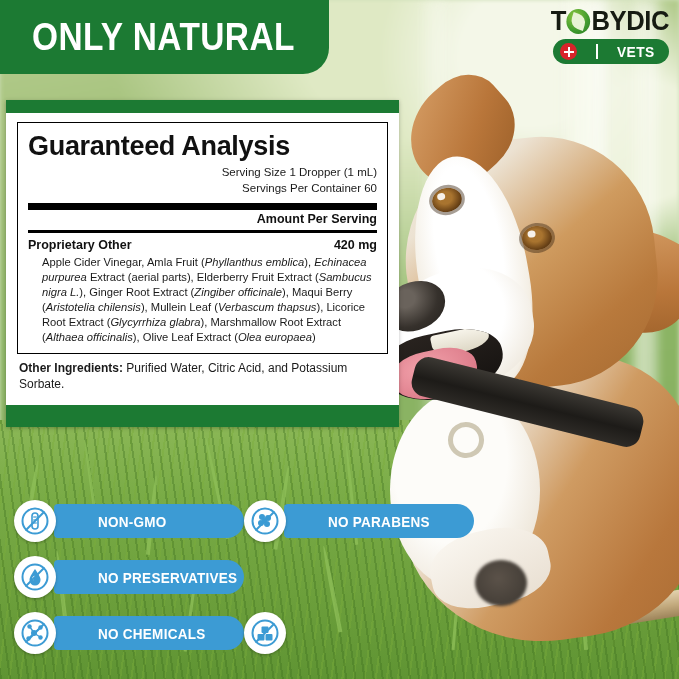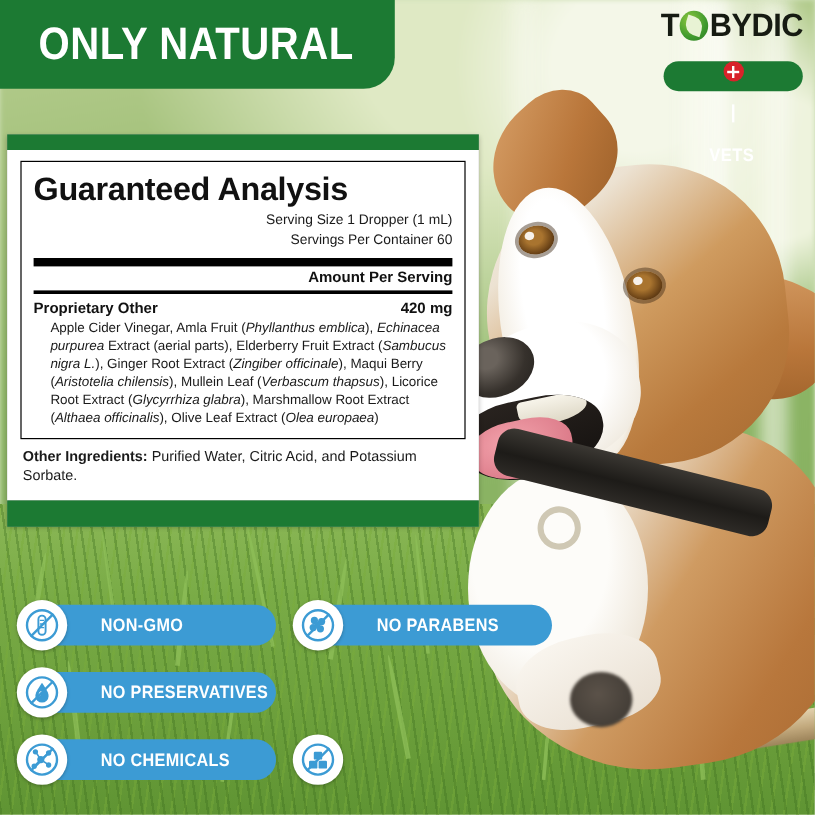--- a/index.html
+++ b/index.html
@@ -157,43 +157,43 @@
   .logo-o{
     display:inline-block;width:25px;height:25px;border-radius:50%;
     background:radial-gradient(circle at 35% 30%,#8cc63f,#3f9a2e 60%,#2c7a22);
     position:relative;margin:0 1px;vertical-align:middle;
   }
   .logo-o::after{
     content:"";position:absolute;left:5px;top:5px;width:15px;height:15px;
     background:#e8f3d4;border-radius:0 60% 0 60%;transform:rotate(18deg);
   }
   .vets-badge{
-    margin-top:16px;margin-left:auto;width:116px;height:25px;
+    margin-top:4px;margin-left:auto;width:116px;height:25px;
     background:#1c7a33;border-radius:13px;
-    display:flex;align-items:center;gap:19px;padding:0 7px;box-sizing:border-box;flex-direction:column;
+    display:flex;align-items:center;gap:19px;padding:0 7px;box-sizing:border-box;
   }
   .vets-cross{
     width:17px;height:17px;border-radius:50%;background:#d8232a;
     position:relative;flex:none;
   }
   .vets-cross::before,.vets-cross::after{
     content:"";position:absolute;background:#fff;
   }
   .vets-cross::before{left:7.5px;top:3.5px;width:2px;height:10px;}
   .vets-cross::after{left:3.5px;top:7.5px;width:10px;height:2px;}
   .vets-div{width:1.5px;height:15px;background:#fff;flex:none;}
   .vets-text{
     color:#fff;font-size:15px;font-weight:700;letter-spacing:.4px;
     transform:scaleX(.92);transform-origin:left center;
   }
 
   
   .panel{
-    position:absolute;left:6px;top:112px;width:393px;
-    background:#a3a3a3;box-shadow:0 1px 4px rgba(0,0,0,.25);
+    position:absolute;left:6px;top:100px;width:393px;
+    background:#fca5a5;box-shadow:0 1px 4px rgba(0,0,0,.25);
   }
   .panel-stripe{height:13px;background:#1c7a33;}
   .panel-stripe.bottom{height:22px;}
   .panel-body{padding:9px 11px 11px 11px;background:#fff;}
   .facts-box{
     border:1.5px solid #000;padding:9px 10px 8px 10px;background:#fff;
   }
   .facts-title{
     font-size:27px;font-weight:700;color:#111;line-height:1.05;
     letter-spacing:-.3px;margin-bottom:5px;
@@ -217,21 +217,21 @@
   .other-ing{
     font-size:12px;line-height:1.33;color:#1a1a1a;padding:7px 2px 1px 2px;
   }
   .other-ing b{font-weight:700;}
 
   
   .badges{position:absolute;left:14px;top:500px;width:470px;}
   .badge-row{display:flex;gap:18px;margin-bottom:14px;}
   .badge{position:relative;display:flex;align-items:center;height:42px;width:212px;}
   .badge-pill{
-    position:absolute;left:26px;top:4px;height:34px;width:190px;
+    position:absolute;left:40px;top:4px;height:34px;width:190px;
     background:#3c9bd4;border-radius:4px 17px 17px 4px;
     display:flex;align-items:center;
   }
   .badge-label{
     margin-left:44px;color:#fff;font-size:15px;font-weight:700;
     letter-spacing:.3px;transform:scaleX(.9);transform-origin:left center;
     white-space:nowrap;
   }
   .badge-ico{
     position:absolute;left:0;top:0;width:42px;height:42px;border-radius:50%;

